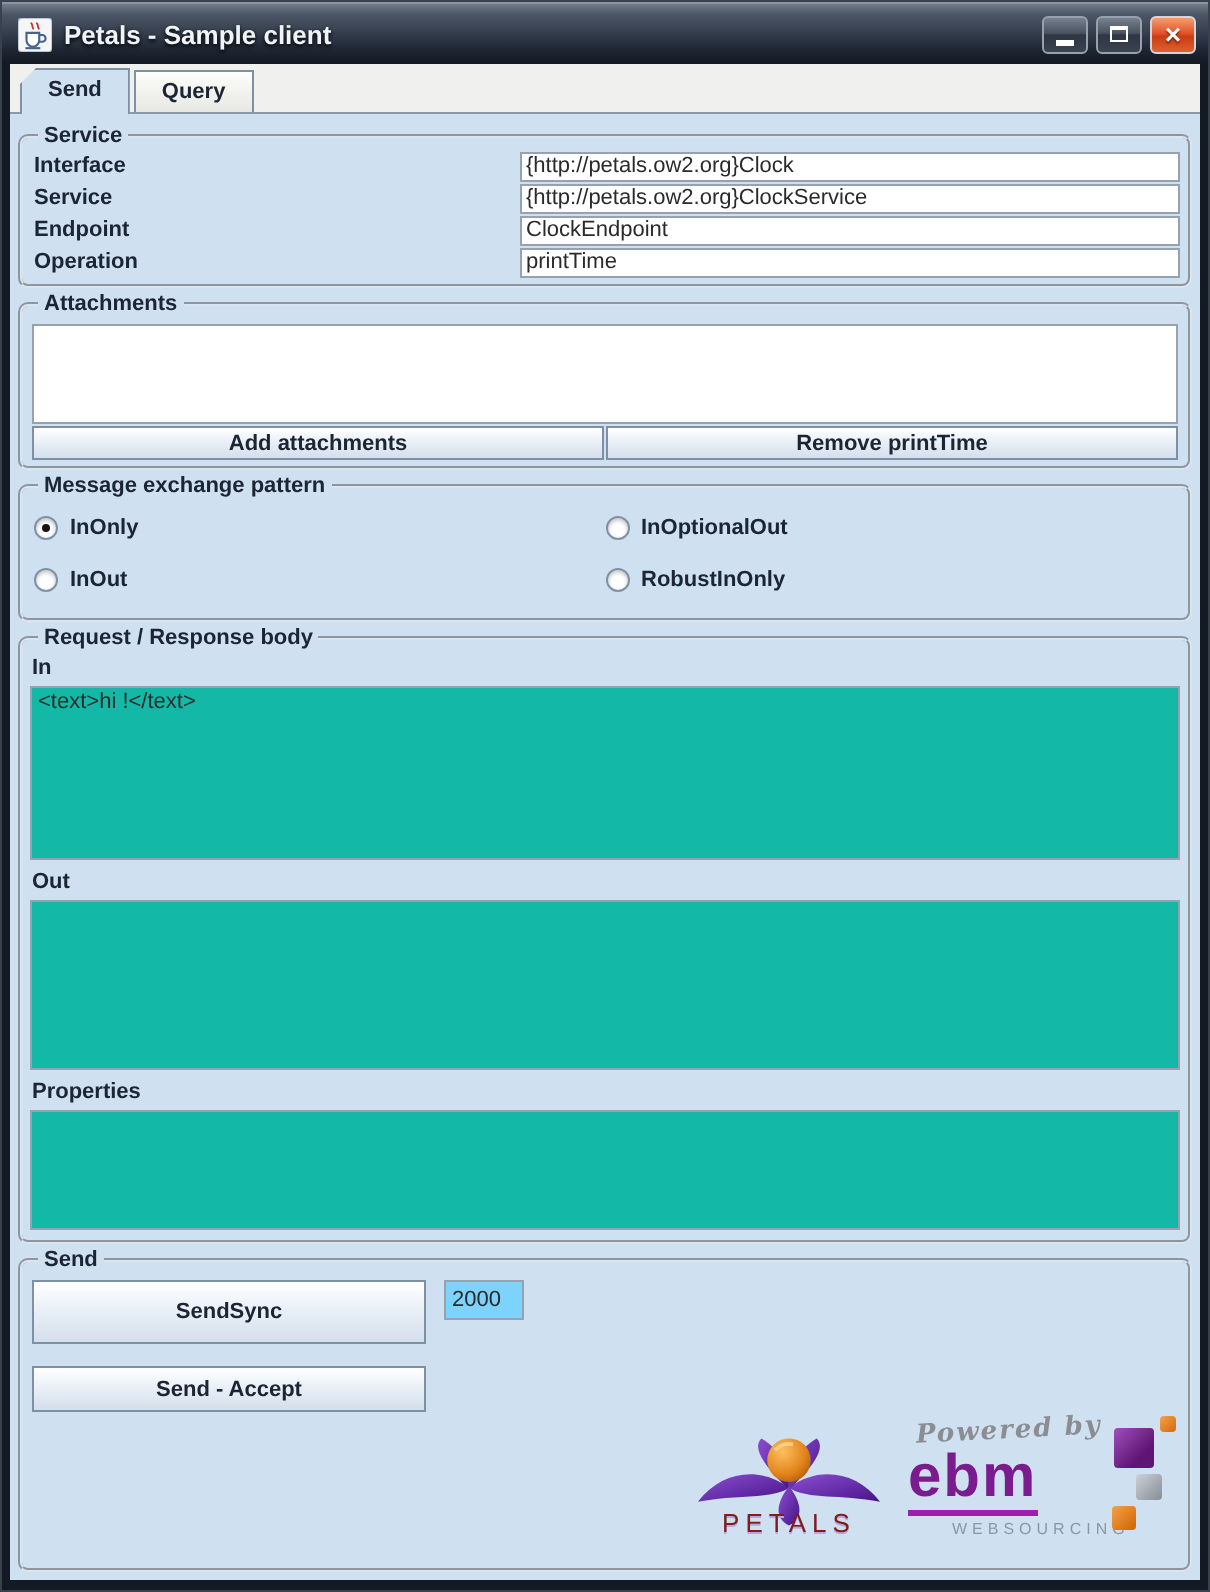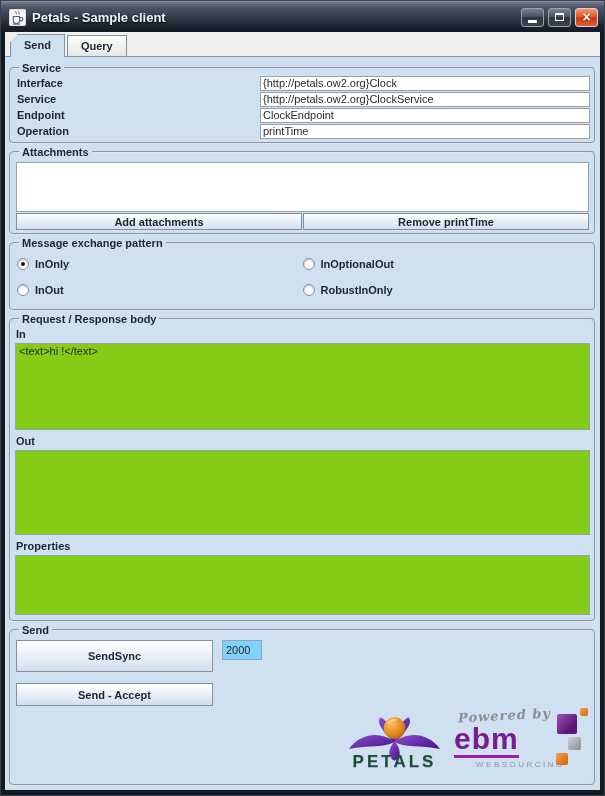--- a/index.html
+++ b/index.html
@@ -97,21 +97,21 @@
     width:12px; height:12px; border-radius:50%; background:#fff;
     border:1px solid #7e90a6; box-shadow:inset 0 1px 2px rgba(0,0,0,.25);
     position:relative; flex:0 0 auto;
   }
   .radio.checked::after { content:""; position:absolute; inset:3px; border-radius:50%; background:#141414; }
 
   
   .body-label { font-size:11px; font-weight:bold; color:#1b2533; margin:5px 0 3px 1px; }
   .body-label.first { margin-top:2px; }
   .jtext {
-    display:block; width:100%; border:1px solid #96a2b0; background:#84cc16;
+    display:block; width:100%; border:1px solid #96a2b0; background:#14b8a6;
     font:11px "Liberation Sans", sans-serif; color:#2a2a2a;
     padding:1px 3px; resize:none; overflow:hidden;
   }
   #ta-in { height:87px; }
   #ta-out { height:85px; }
   #ta-props { height:60px; margin-bottom:2px; }
 
   
   fieldset.section.send-section { flex:1; position:relative; margin-bottom:0; }
   .send-row1 { display:flex; align-items:flex-start; gap:9px; margin:3px 0 0 1px; }
@@ -120,21 +120,21 @@
     width:40px; height:20px; border:1px solid #96a2b0; background:#7dd3fc;
     font:11px "Liberation Sans", sans-serif; color:#2a2a2a; padding:1px 3px;
   }
   .send-row2 { margin:11px 0 0 1px; }
   .btn-sendaccept { width:197px; height:23px; }
 
   
   .branding { position:absolute; right:4px; bottom:8px; display:flex; align-items:center; gap:10px; }
   .petals-logo { display:flex; flex-direction:column; align-items:center; width:95px; }
   .petals-word {
-    font-size:17px; font-weight:bold; color:#14532d; letter-spacing:3px; line-height:1;
+    font-size:13px; font-weight:normal; color:#7f1d1d; letter-spacing:3px; line-height:1;
     margin-top:-8px; text-shadow:0 1px 0 #b9a6e0;
   }
   .powered-block { position:relative; width:138px; height:68px; }
   .powered-by {
     font-family:"DejaVu Serif", serif; font-style:italic; font-weight:bold;
     color:#8a8d92; font-size:13px; letter-spacing:1px;
     position:absolute; top:0; left:6px; transform:rotate(-3deg);
   }
   .ebm-word {
     position:absolute; top:16px; left:2px;

